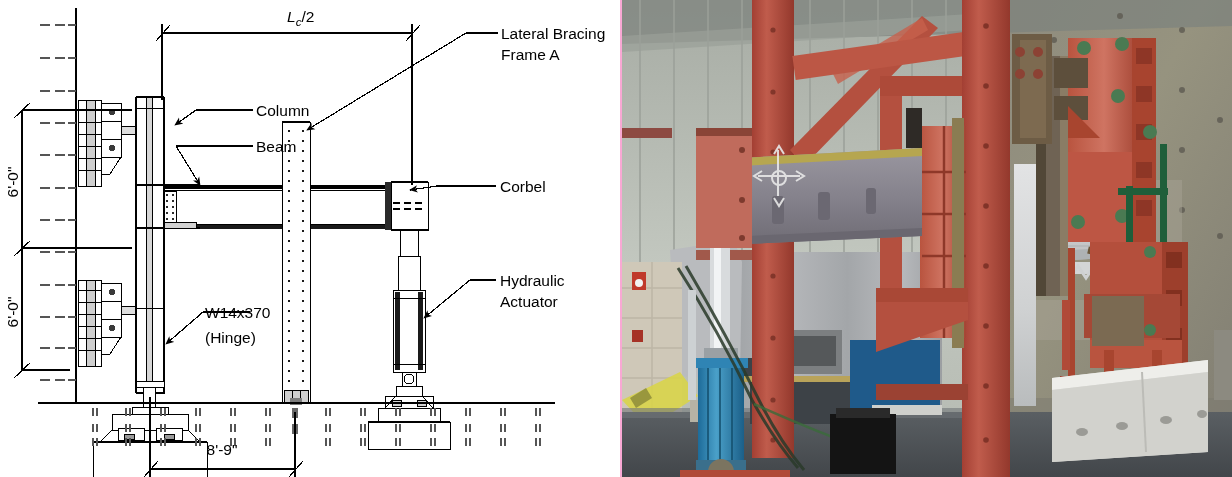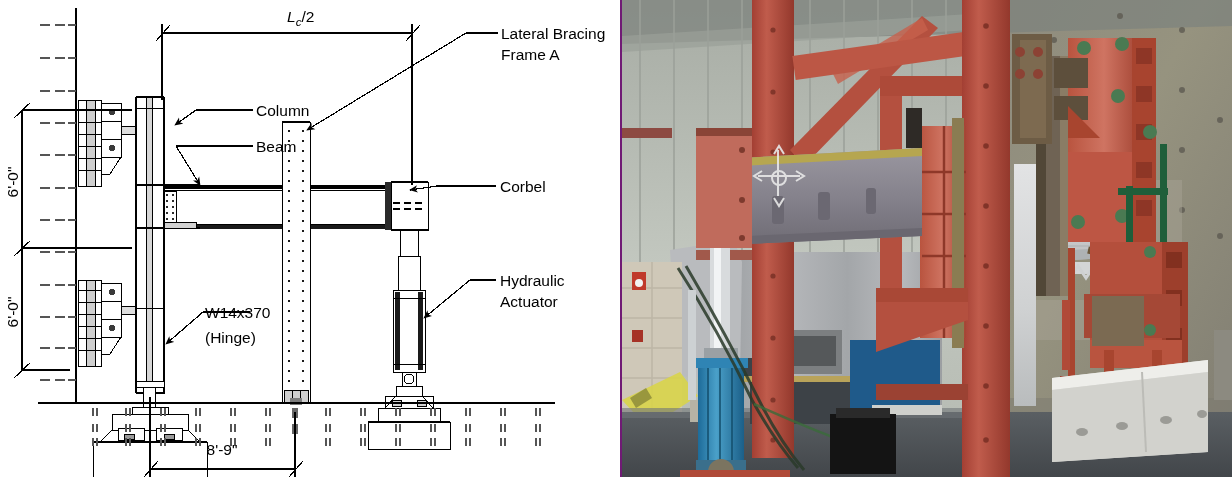--- a/index.html
+++ b/index.html
@@ -1,17 +1,17 @@
 <!DOCTYPE html>
 <html><head>
 <meta charset="utf-8">
 <style>
   html,body{margin:0;padding:0;background:#ffffff;}
   body{width:1232px;height:477px;overflow:hidden;font-family:"Liberation Sans",sans-serif;}
-  #root{position:relative;width:1232px;height:477px;background:#701a75;}
+  #root{position:relative;width:1232px;height:477px;background:#f9a8d4;}
 
   
   #cad{position:absolute;left:0;top:0;width:620px;height:477px;background:#fff;}
   #cad svg{display:block;}
   .lbl{font-family:"Liberation Sans",sans-serif;font-size:15.5px;fill:#000;}
   .dimtxt{font-family:"Liberation Sans",sans-serif;font-size:15.5px;fill:#000;}
   .it{font-style:italic;}
 
   
   #photo{position:absolute;left:622px;top:0;width:610px;height:477px;overflow:hidden;background:#9aa09a;}

